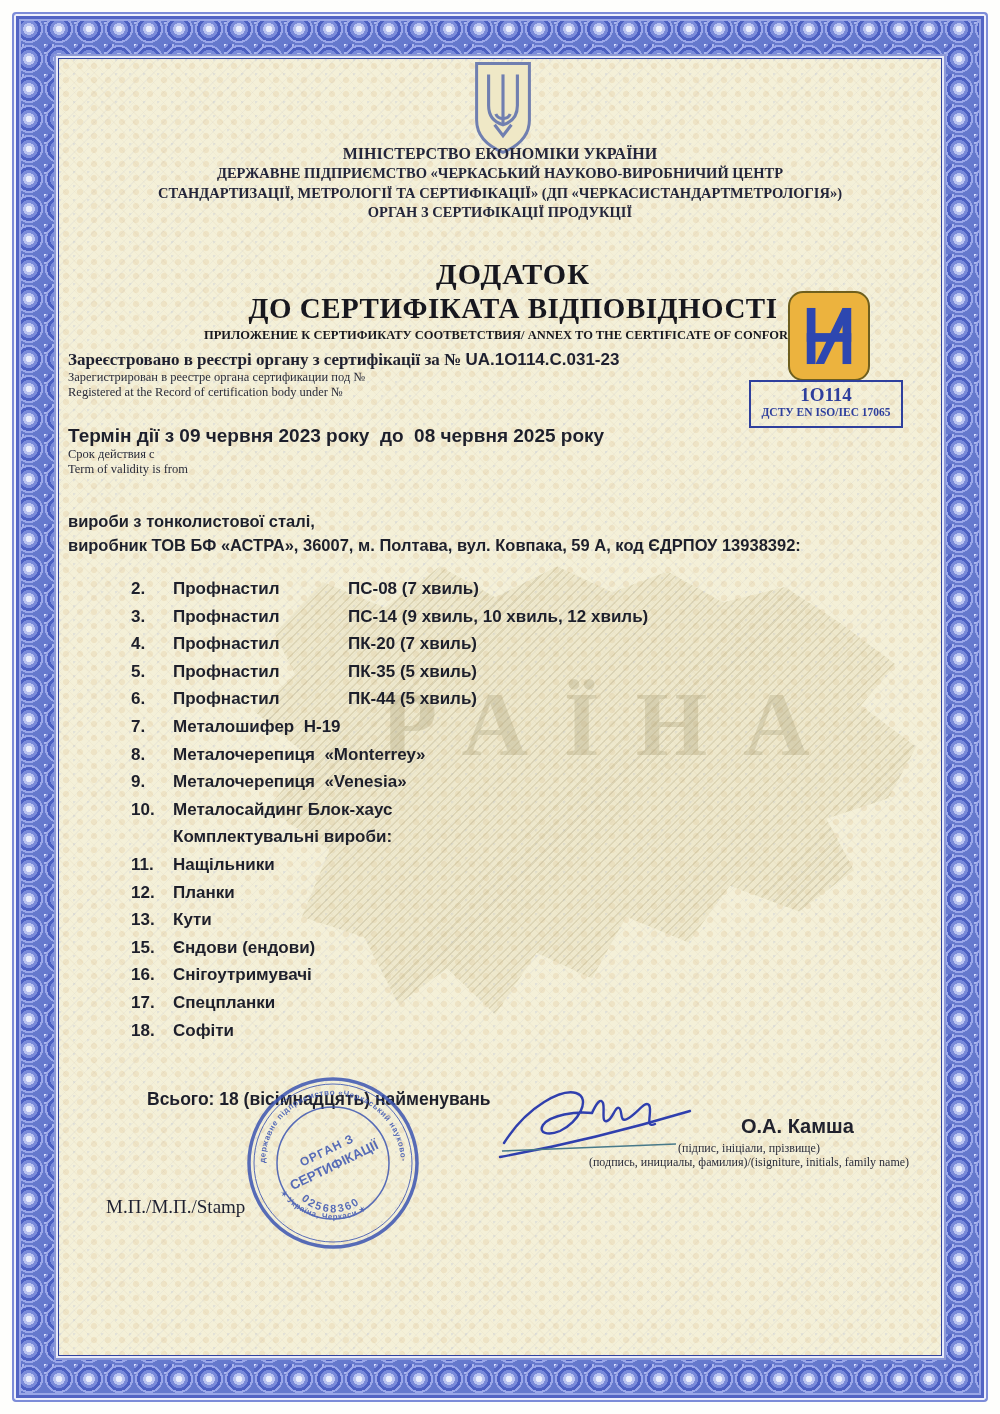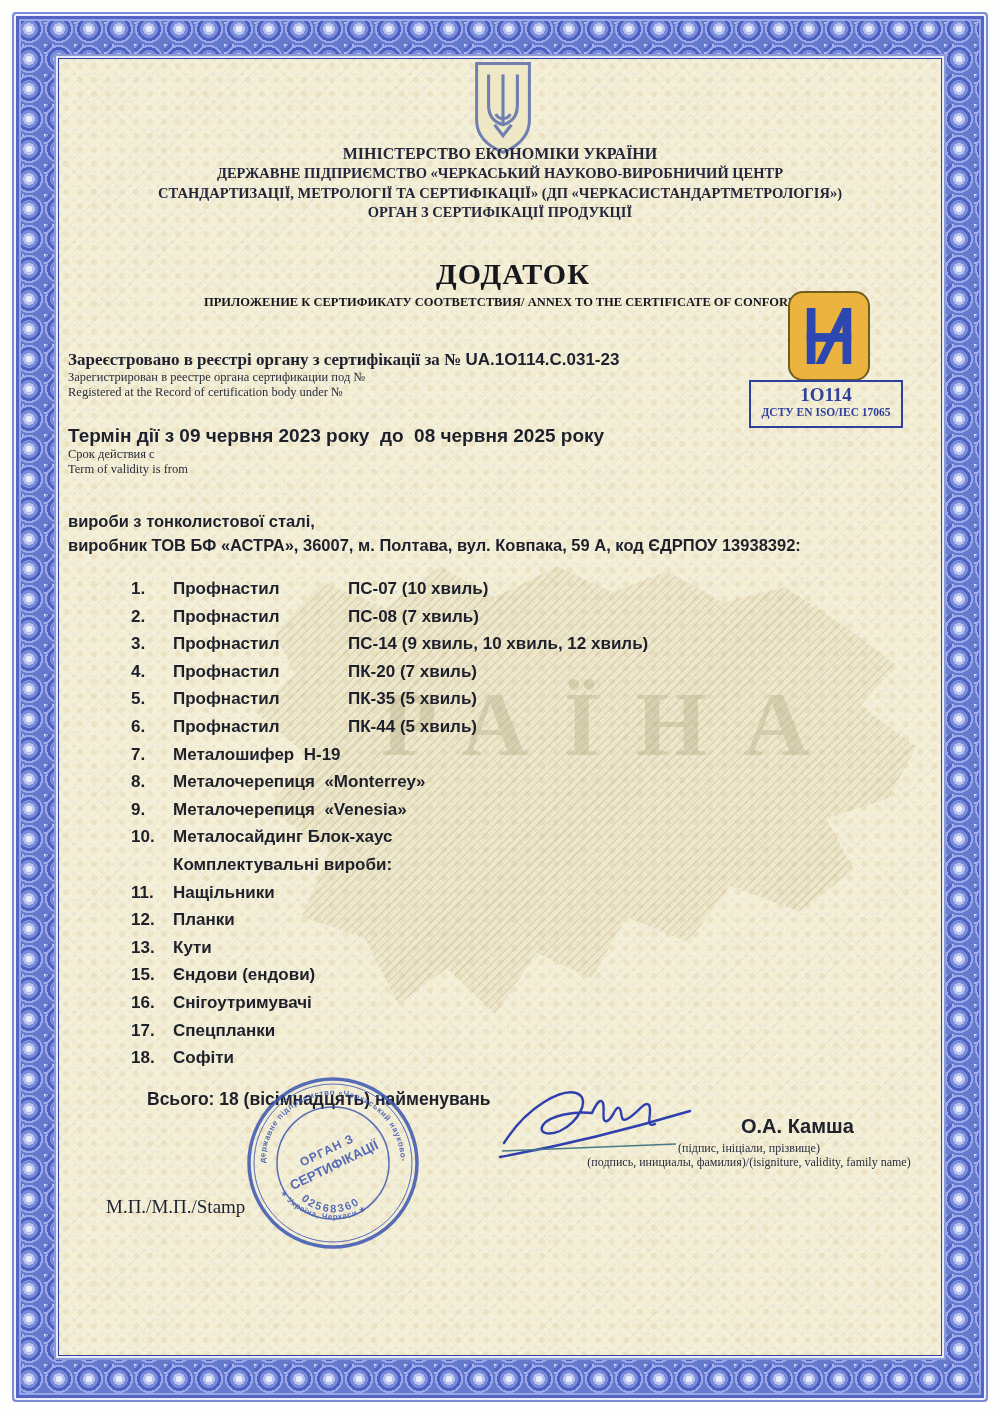--- a/index.html
+++ b/index.html
@@ -124,20 +124,21 @@
 
       <div class="abs org-header z">
         <div class="org-l1">МІНІСТЕРСТВО ЕКОНОМІКИ УКРАЇНИ</div>
         <div class="org-l">ДЕРЖАВНЕ ПІДПРИЄМСТВО «ЧЕРКАСЬКИЙ НАУКОВО-ВИРОБНИЧИЙ ЦЕНТР</div>
         <div class="org-l">СТАНДАРТИЗАЦІЇ, МЕТРОЛОГІЇ ТА СЕРТИФІКАЦІЇ» (ДП «ЧЕРКАСИСТАНДАРТМЕТРОЛОГІЯ»)</div>
         <div class="org-l">ОРГАН З СЕРТИФІКАЦІЇ ПРОДУКЦІЇ</div>
       </div>
 
       <div class="abs title-block z">
         <div class="title-l1">ДОДАТОК</div>
+        <div class="title-l2">ДО СЕРТИФІКАТА ВІДПОВІДНОСТІ</div>
         <div class="title-sub">ПРИЛОЖЕНИЕ К СЕРТИФИКАТУ СООТВЕТСТВИЯ/ ANNEX TO THE CERTIFICATE OF CONFORMITY</div>
       </div>
 
       <div class="abs mark-box z">
         <svg width="58" height="66" viewBox="0 0 60 68">
           <g fill="#2d47b0">
             <rect x="7" y="5" width="9" height="58"></rect>
             <rect x="44" y="5" width="9" height="58"></rect>
             <rect x="7" y="31" width="46" height="9"></rect>
             <polygon points="44,5 53,5 25,63 16,63"></polygon>
@@ -163,21 +164,20 @@
         <div class="small-sub">Срок действия с</div>
         <div class="small-sub">Term of validity is from</div>
       </div>
 
       <div class="abs intro-block sans z">
         <div>вироби з тонколистової сталі,</div>
         <div>виробник ТОВ БФ «АСТРА», 36007, м. Полтава, вул. Ковпака, 59 А, код ЄДРПОУ 13938392:</div>
       </div>
 
       <div class="abs plist z">
-          <div class="prow"><span class="pnum">1.</span><span class="pcol1">Профнастил</span><span>ПС-07 (10 хвиль)</span></div>
           <div class="prow"><span class="pnum">2.</span><span class="pcol1">Профнастил</span><span>ПС-08 (7 хвиль)</span></div>
           <div class="prow"><span class="pnum">3.</span><span class="pcol1">Профнастил</span><span>ПС-14 (9 хвиль, 10 хвиль, 12 хвиль)</span></div>
           <div class="prow"><span class="pnum">4.</span><span class="pcol1">Профнастил</span><span>ПК-20 (7 хвиль)</span></div>
           <div class="prow"><span class="pnum">5.</span><span class="pcol1">Профнастил</span><span>ПК-35 (5 хвиль)</span></div>
           <div class="prow"><span class="pnum">6.</span><span class="pcol1">Профнастил</span><span>ПК-44 (5 хвиль)</span></div>
           <div class="prow"><span class="pnum">7.</span><span>Металошифер&nbsp; Н-19</span></div>
           <div class="prow"><span class="pnum">8.</span><span>Металочерепиця&nbsp; «Monterrey»</span></div>
           <div class="prow"><span class="pnum">9.</span><span>Металочерепиця&nbsp; «Venesia»</span></div>
           <div class="prow"><span class="pnum">10.</span><span>Металосайдинг Блок-хаус</span></div>
           <div class="prow"><span class="pnum"></span><span>Комплектувальні вироби:</span></div>
@@ -216,17 +216,17 @@
         <g fill="none" stroke="#2f3fae" stroke-width="2.4" stroke-linecap="round">
           <path d="M4,74 C48,66 120,50 194,28"></path>
           <path d="M8,60 C32,22 66,6 80,10 C96,15 82,40 64,48 C52,53 42,50 47,42 C54,32 80,28 96,30"></path>
           <path d="M96,30 C101,19 105,15 107,20 C109,26 105,40 111,38 C117,36 119,23 123,25 C127,27 123,40 131,36 C141,31 149,17 153,22 C157,28 148,46 159,41"></path>
         </g>
         <path d="M6,68 L180,61" stroke="#47798a" stroke-width="1.4" fill="none"></path>
       </svg>
 
       <div class="abs sig-name z">О.А. Камша</div>
       <div class="abs sig-cap1 z">(підпис, ініціали, прізвище)</div>
-      <div class="abs sig-cap2 z">(подпись, инициалы, фамилия)/(isigniture, validity, family name)</div>
+      <div class="abs sig-cap2 z">(подпись, инициалы, фамилия)/(isigniture, initials, family name)</div>
 
     </div>
   </div>
 </div>
 
 </body></html>

